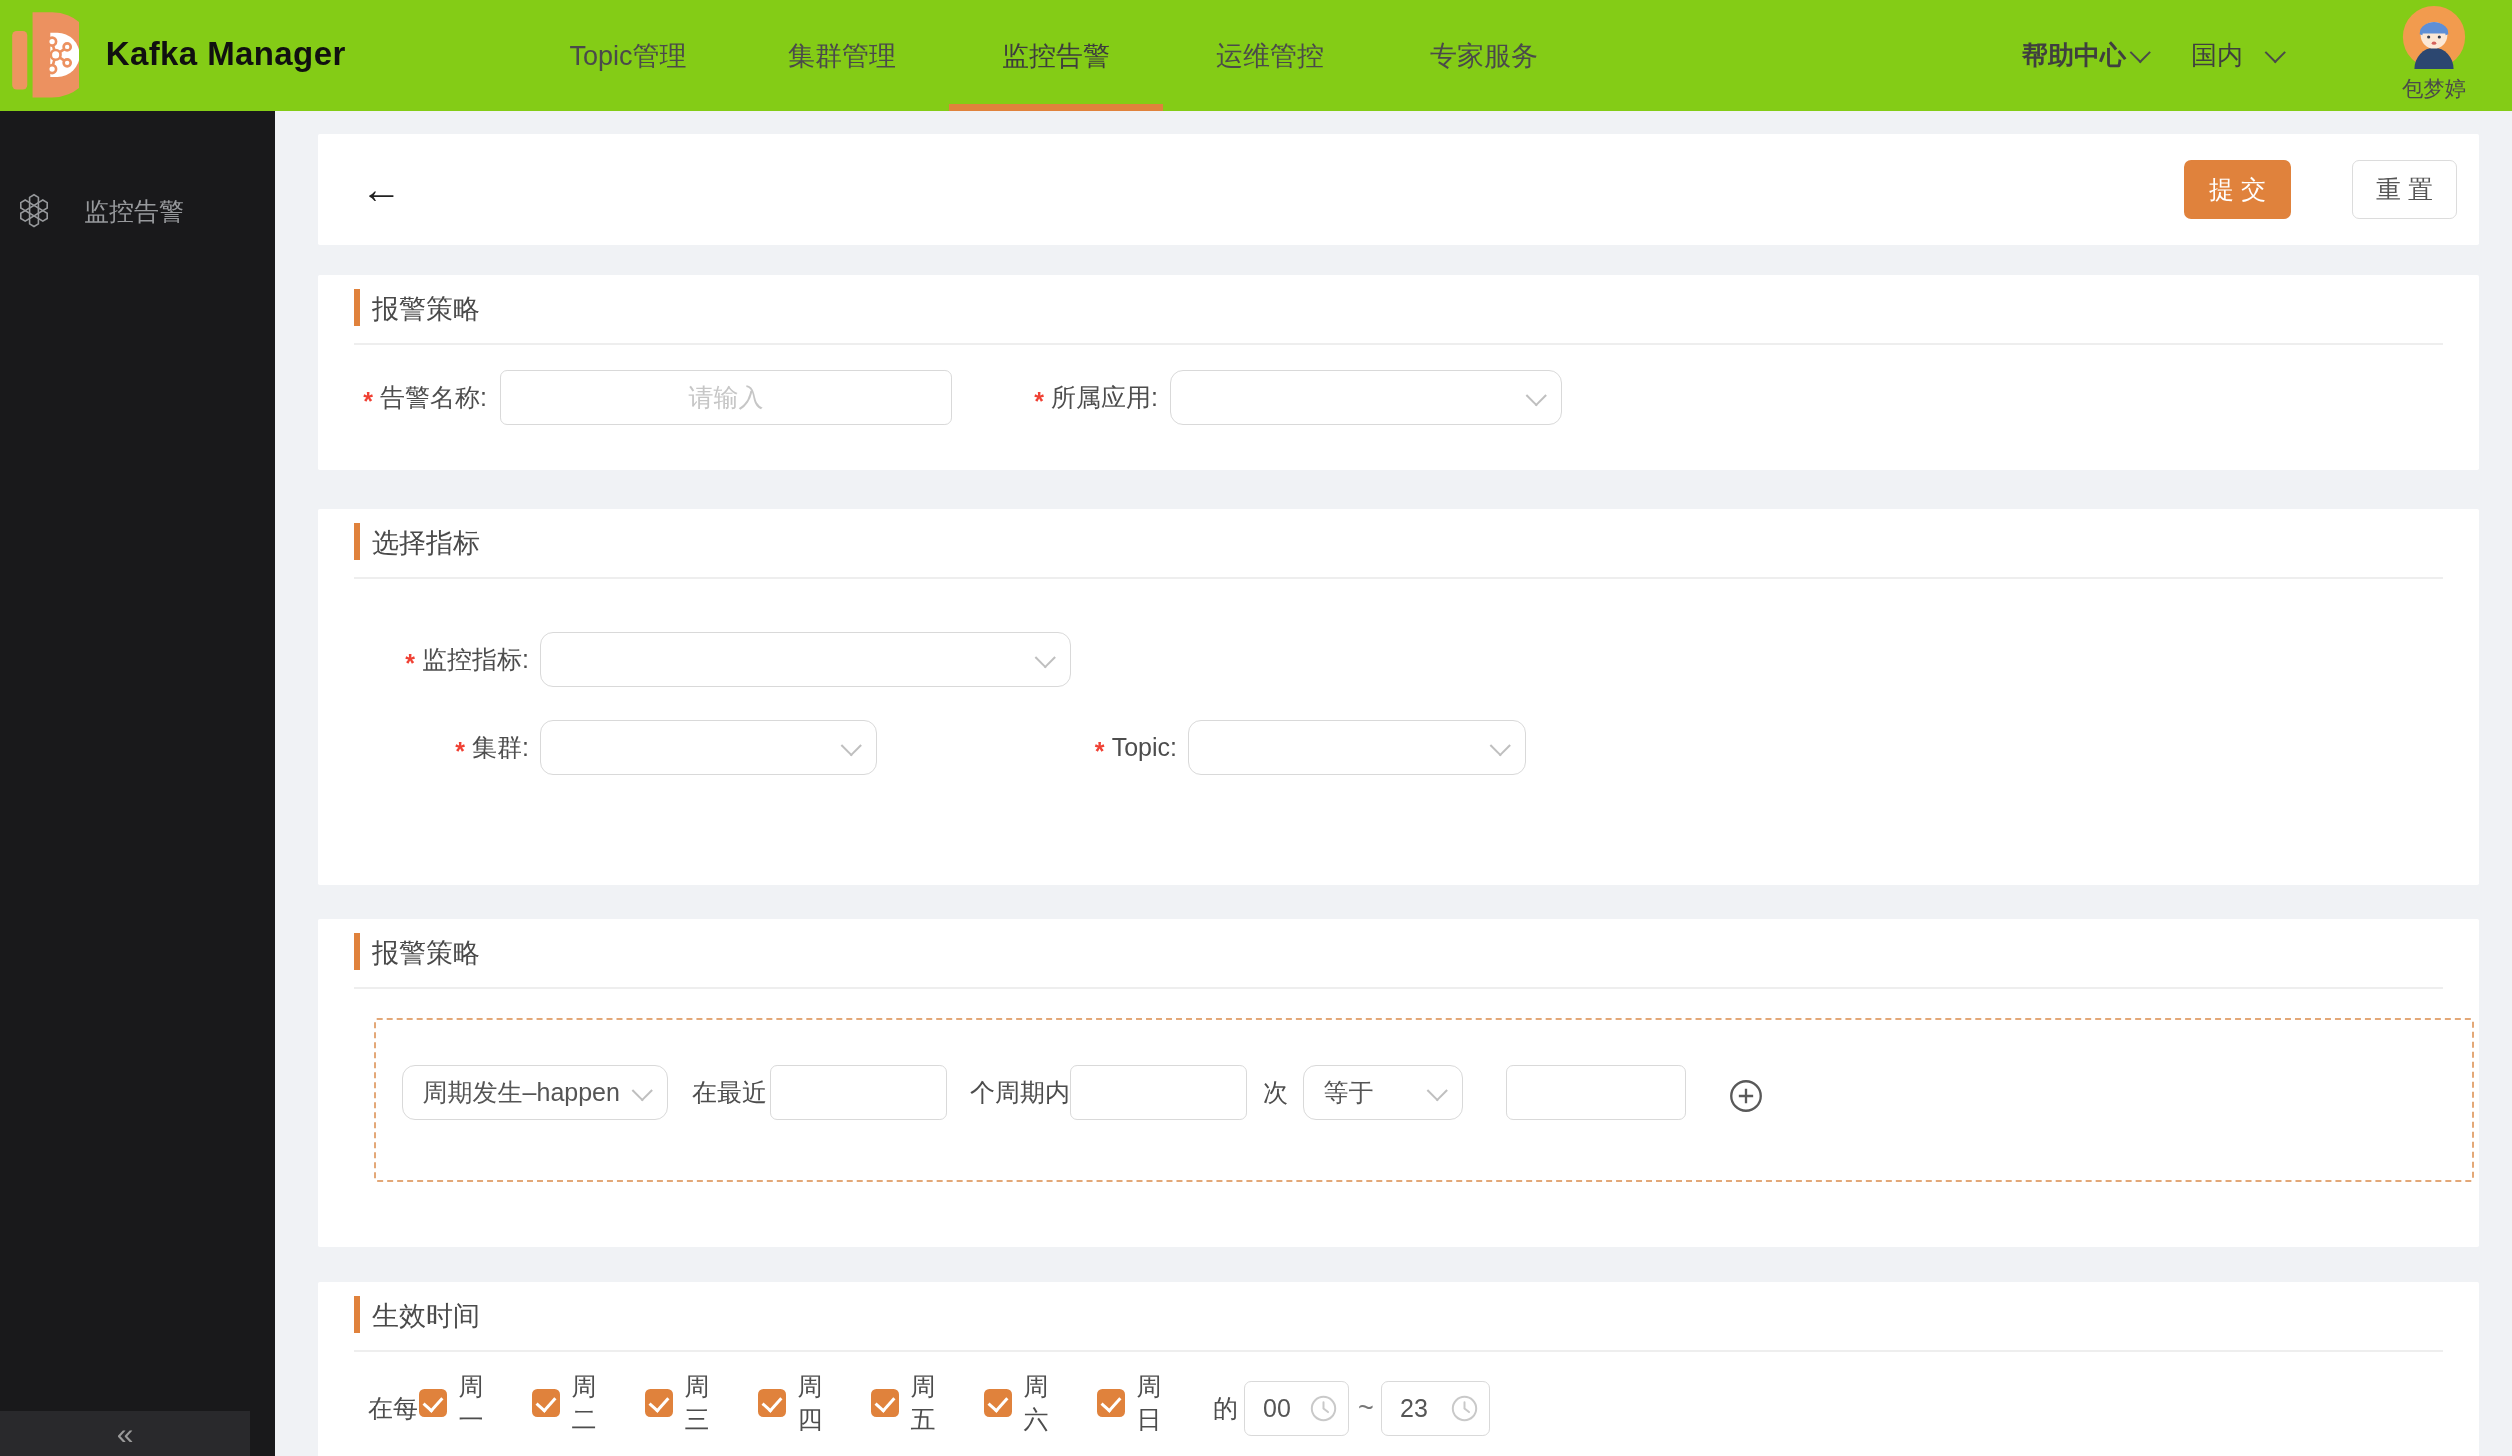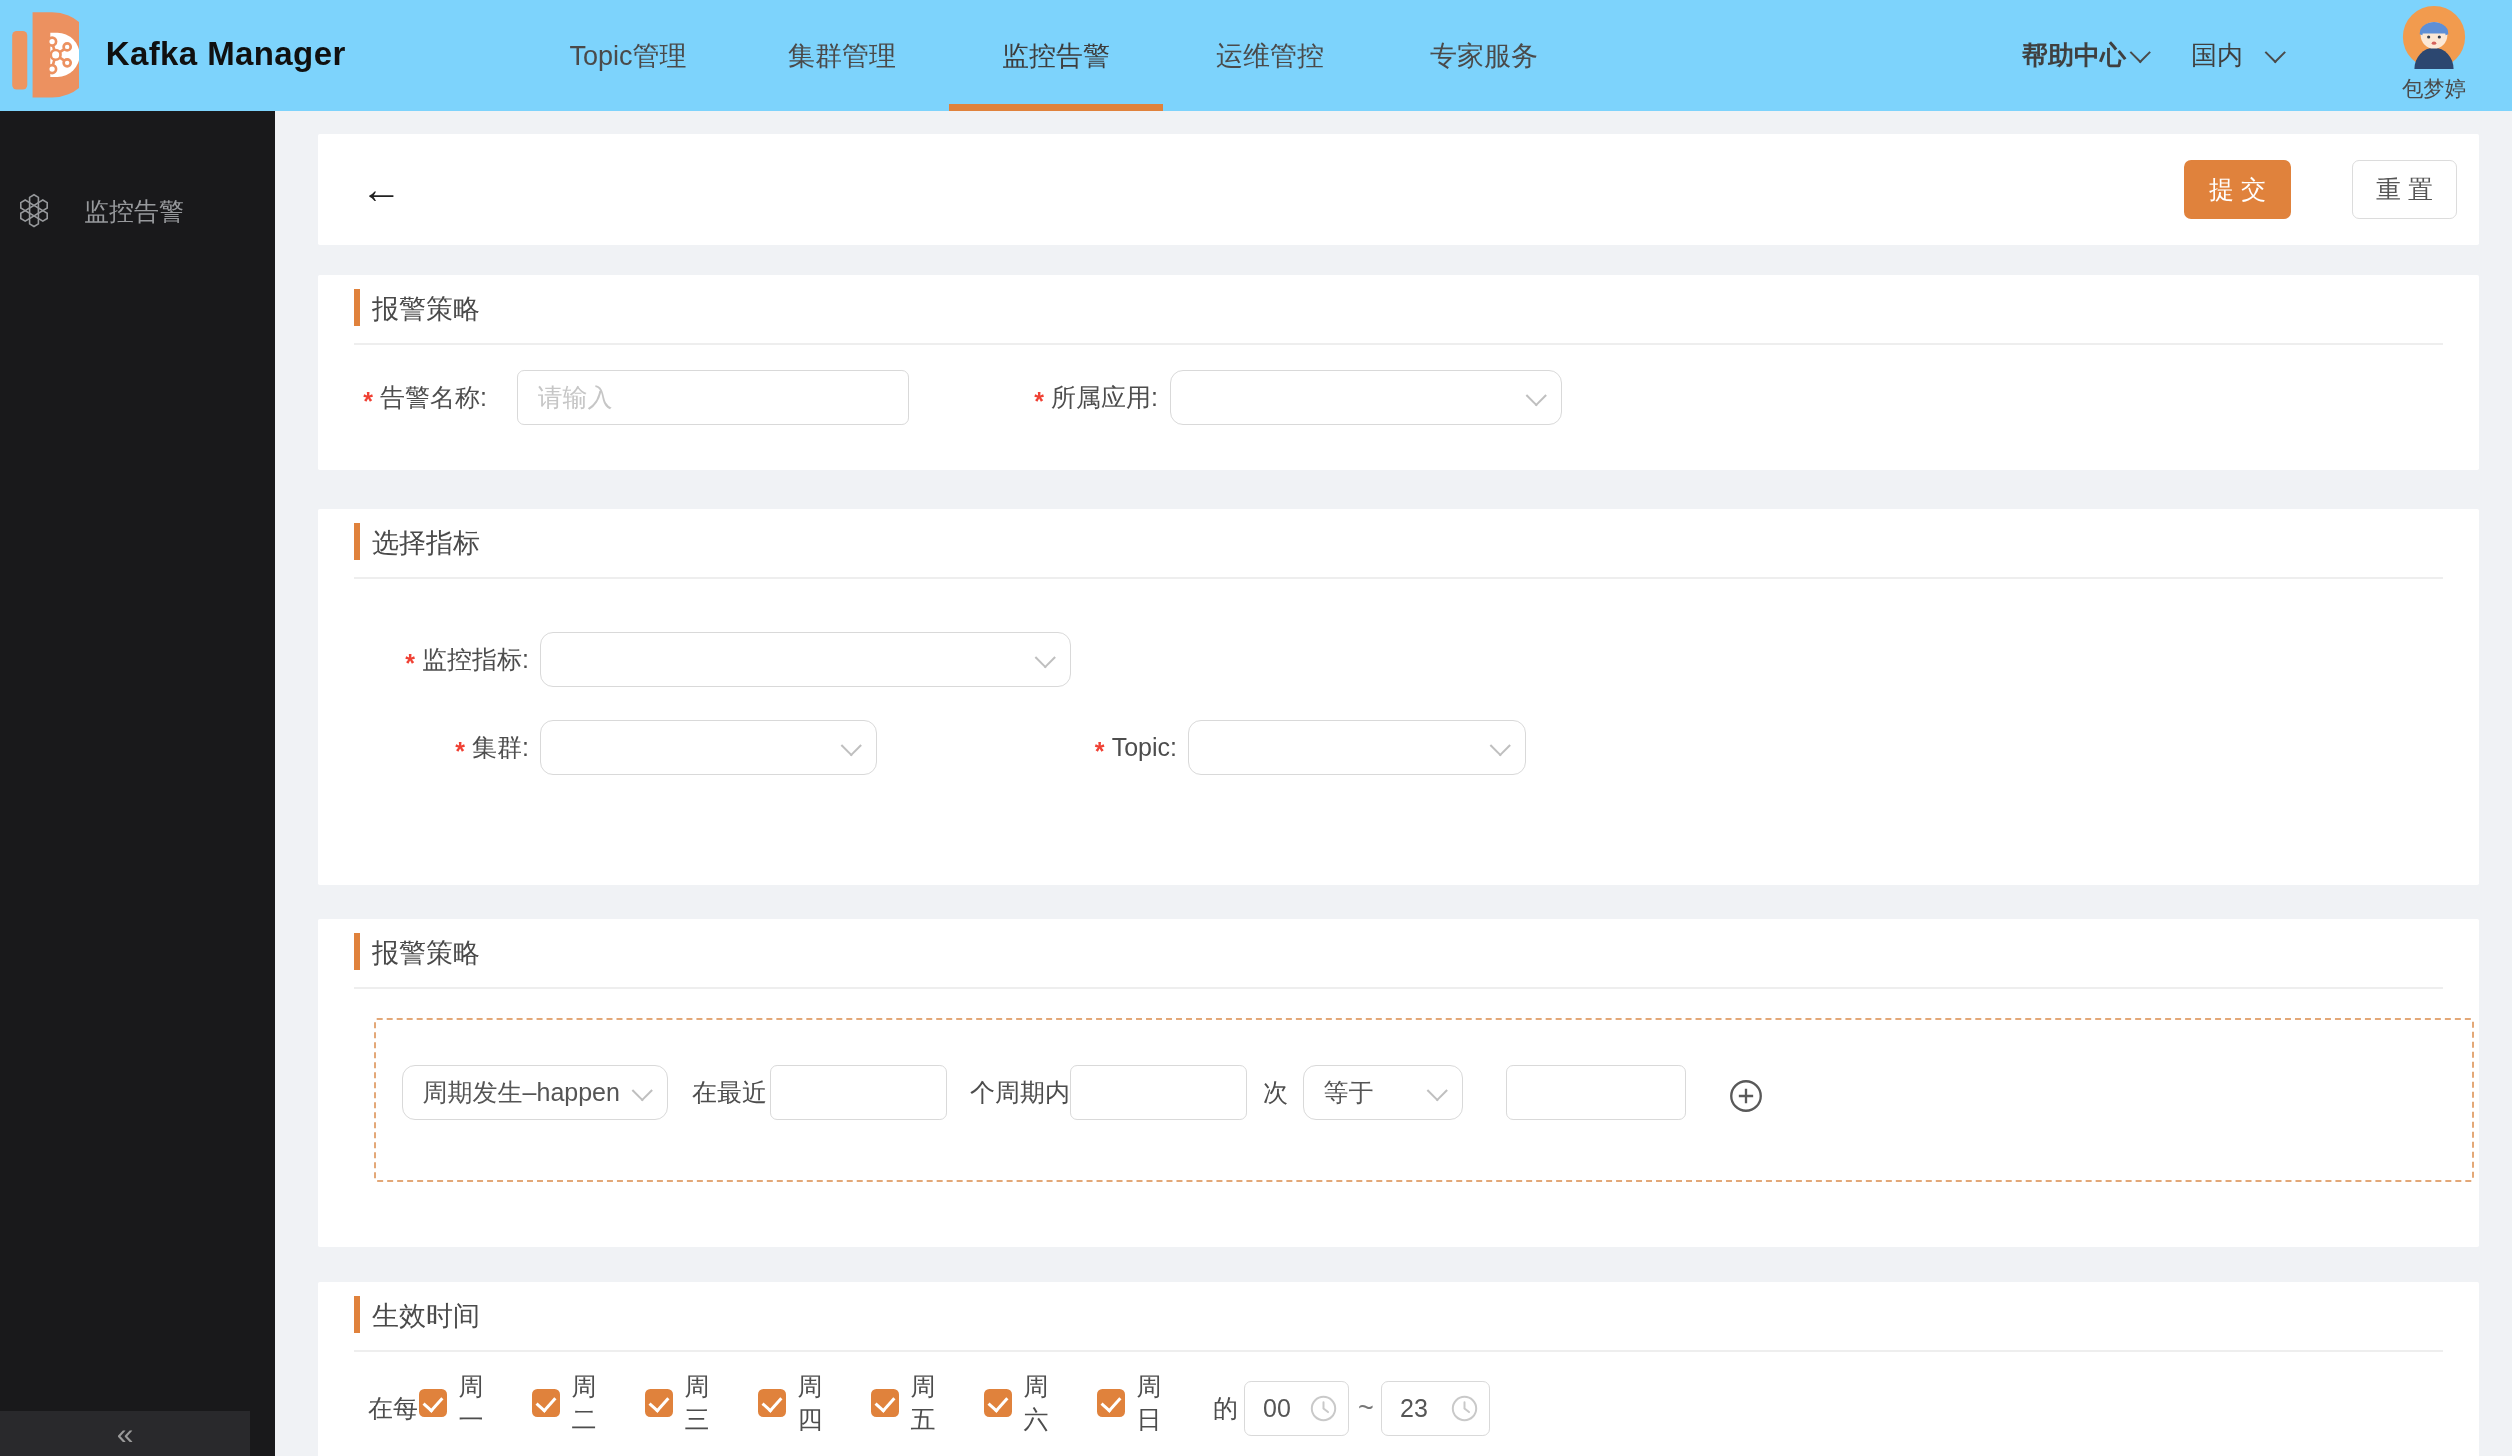--- a/index.html
+++ b/index.html
@@ -1,20 +1,20 @@
 <!DOCTYPE html>
 <html style="--accent: #E0823C; --accent-light: #E3A878; --danger: #F04134; --sidebar-bg: #19191B; --page-bg: #F0F2F5;font-size:14.3px"><head>
 <meta charset="utf-8">
 <style>
   html,body{margin:0;padding:0;background:#e8eaed;}
   .app{position:relative;width:2512px;height:1457px;overflow:hidden;
        background:var(--page-bg,#F0F2F5);font-family:"Liberation Sans",sans-serif;color:#333;}
 
   
-  .top{position:absolute;left:0;top:0;width:100%;height:111px;background:#7dd3fc;z-index:3;}
+  .top{position:absolute;left:0;top:0;width:100%;height:111px;background:#84cc16;z-index:3;}
   .brand{position:absolute;left:10.7px;top:7.1px;display:flex;align-items:center;gap:27px;}
   .brand-title{font-size:33px;font-weight:700;color:#101010;letter-spacing:0.4px;}
   .tabs{position:absolute;left:561px;top:0;height:111px;display:flex;gap:80px;}
   .tab{position:relative;width:134px;height:111px;display:flex;align-items:center;justify-content:center;
        font-size:27px;color:#4a4a4a;cursor:pointer;white-space:nowrap;}
   .tab.active{color:#3d3d3d;}
   .tab.active::after{content:"";position:absolute;left:-40px;right:-40px;bottom:0;height:7.1px;
        background:var(--accent,#E0823C);}
   .hmenu{position:absolute;top:0;height:111px;display:flex;align-items:center;font-size:26px;color:#3f3f3f;cursor:pointer;}
   .hmenu.help{left:2022px;gap:7.1px;font-weight:bold;}
@@ -165,21 +165,21 @@
 
     <section class="card" id="card-basic">
       <i class="bar"></i>
       <span class="sec-title">报警策略</span>
       <i class="divider"></i>
 
       <span class="lab" style="top:95px;right:1992px;">
         <b class="req">*</b>
         <span>告警名称:</span>
       </span>
-      <input class="ctl" style="left: 199px; top: 95px; width: 392px;" type="text" placeholder="请输入">
+      <input class="ctl" style="left: 182px; top: 95px; width: 452px; text-align: center;" type="text" placeholder="请输入">
 
       <span class="lab" style="top:95px;right:1321px;">
         <b class="req">*</b>
         <span>所属应用:</span>
       </span>
       <div class="ctl select" style="left:852px;top:95px;width:392px;">
         <i class="chev"></i>
       </div>
     </section>
 

